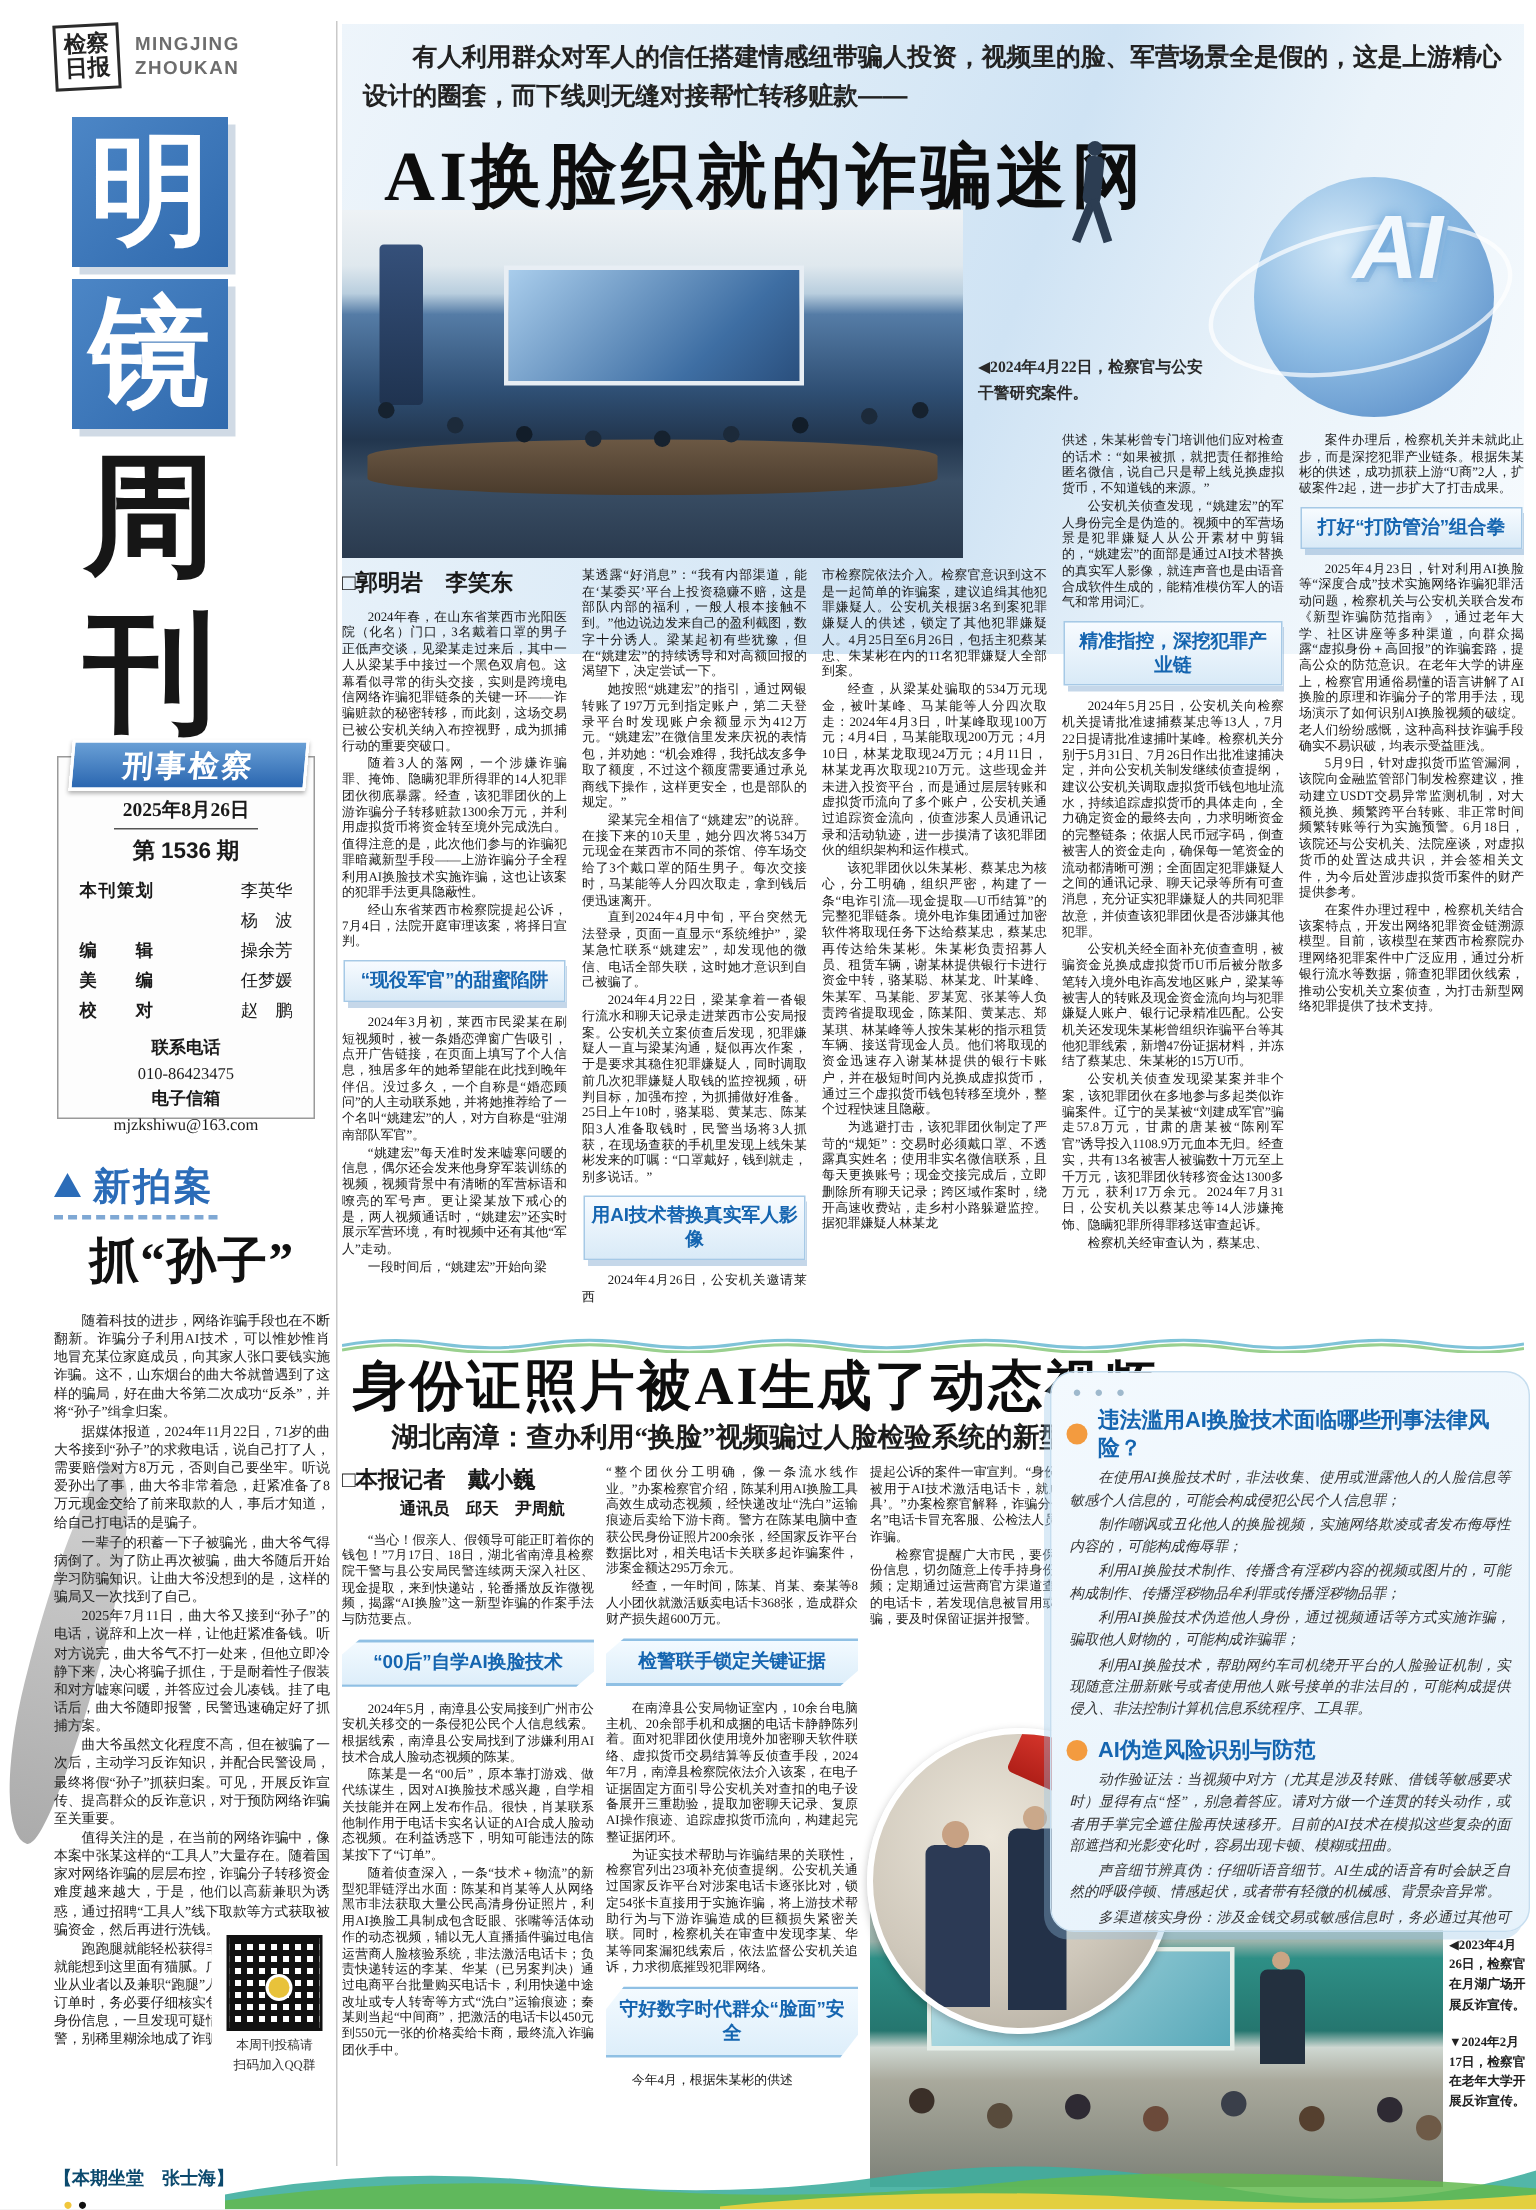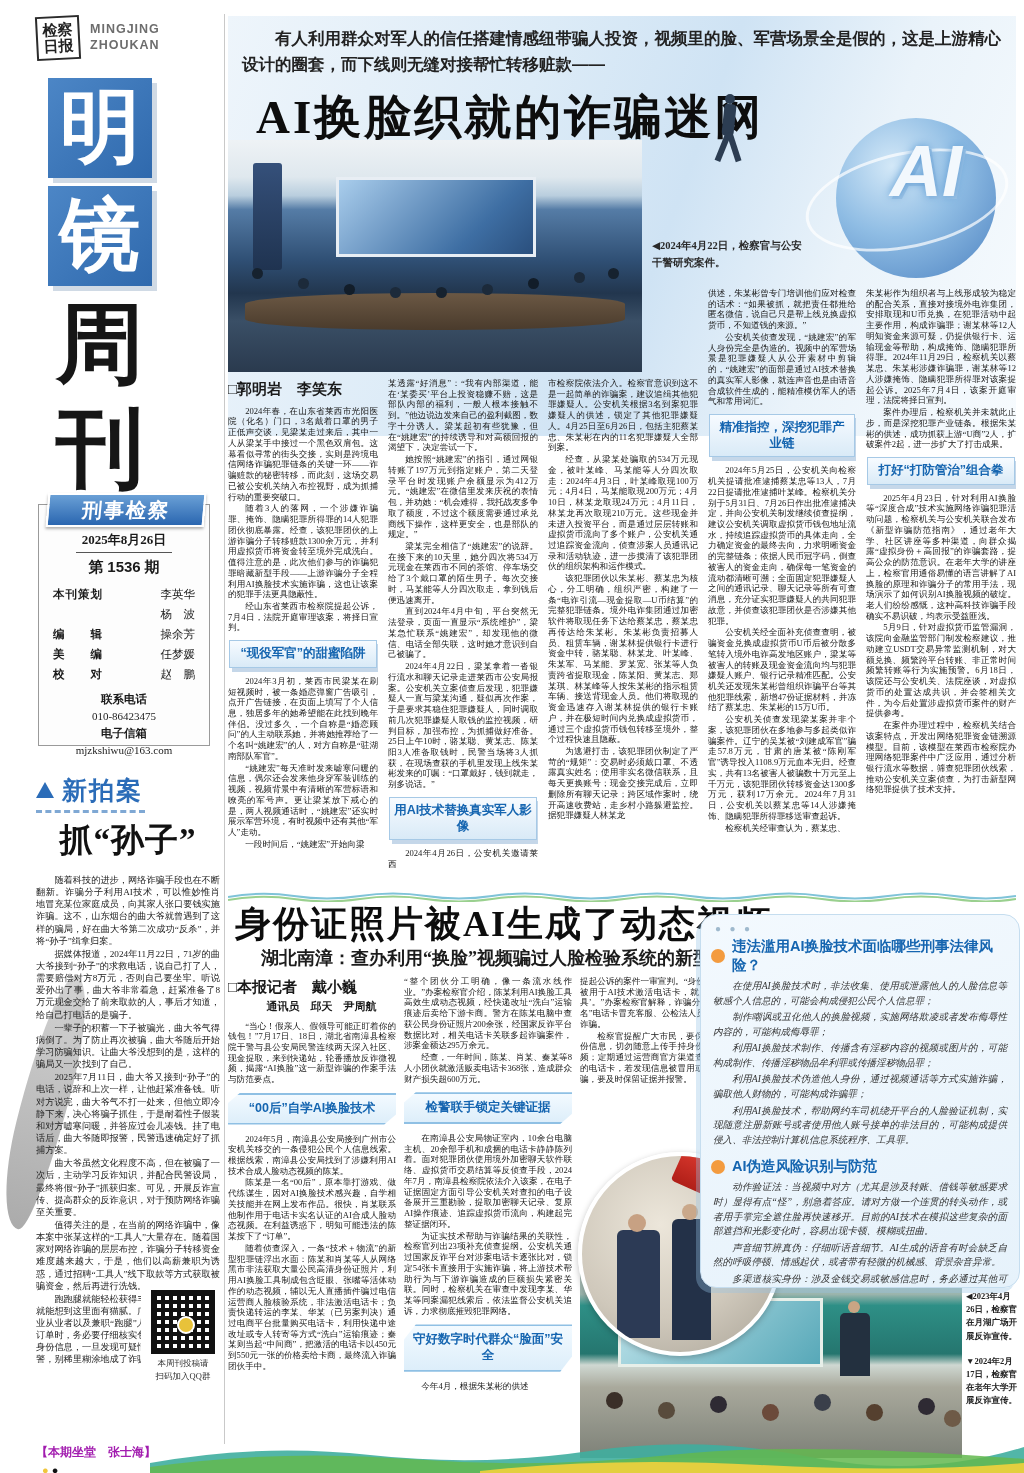--- a/index.html
+++ b/index.html
@@ -46,39 +46,39 @@
   .side-body{position:absolute;left:0;top:862px;width:184px;height:566px;overflow:hidden;
              font-size:9.2px;line-height:1.32;text-align:justify;color:#222;}
   .qr-wrap{position:absolute;right:0;top:1276px;width:74px;background:#fff;padding:2px 0 0 5px;text-align:center;}
   .qr{width:60px;height:60px;margin:0 auto;border:2px solid #111;position:relative;
       background:
         repeating-linear-gradient(0deg,#111 0 4px,transparent 4px 8px),
         repeating-linear-gradient(90deg,#111 0 4px,#fff 4px 8px);}
   .qr::after{content:"";position:absolute;left:24px;top:24px;width:14px;height:14px;border-radius:50%;
              background:#e8c23a;border:2px solid #fff;}
   .qr-cap{font-size:8.5px;line-height:1.5;color:#333;margin-top:3px;}
-  .signoff{position:absolute;left:0;top:1432px;font-weight:bold;font-size:12px;color:#a21caf;}
+  .signoff{position:absolute;left:0;top:1432px;font-weight:bold;font-size:12px;color:#0c4a6e;}
   .dots{position:absolute;left:6px;top:1452px;font-size:11px;letter-spacing:3px;}
   .dot-y{color:#f0c63c;} .dot-b{color:#111;}
 
   .v-divider{left:224px;top:14px;width:1px;height:1430px;background:#c9c9c9;}
 
   
   .m-header{left:228px;top:16px;width:788px;height:420px;
             background:linear-gradient(110deg,#eef5fb 0%,#dcebf7 35%,#cfe3f4 55%,#eaf3fa 75%,#f7fbfe 100%);}
   .kicker{position:absolute;left:14px;top:10px;width:760px;font-family:"Liberation Sans",sans-serif;
           font-weight:bold;font-size:16.5px;line-height:1.55;color:#222;text-indent:2em;}
   .m-headline{position:absolute;left:28px;top:70px;font-weight:bold;font-size:47px;letter-spacing:3px;color:#0d0d0d;}
   .ai-sphere{position:absolute;right:14px;top:96px;width:220px;height:170px;}
   .ai-circle{position:absolute;right:6px;top:6px;width:160px;height:160px;border-radius:50%;
              background:radial-gradient(circle at 35% 30%,#cfe6f7 0%,#7fb3e0 45%,#2f6db6 100%);opacity:.85;}
   .ai-ring{position:absolute;right:-8px;top:40px;width:200px;height:90px;border:3px solid rgba(255,255,255,.7);
            border-radius:50%;transform:rotate(-12deg);}
   .ai-text{position:absolute;right:40px;top:18px;font-family:"Liberation Sans",sans-serif;font-weight:bold;
-           font-style:italic;font-size:72px;color:#f2f8fd;text-shadow:0 0 10px #5d9bd3,3px 3px 0 #9cc2e4;}
+           font-style:italic;font-size:60px;color:#f2f8fd;text-shadow:0 0 10px #5d9bd3,3px 3px 0 #9cc2e4;}
   .walker{position:absolute;left:486px;top:78px;width:30px;height:70px;}
   .walker .head{position:absolute;left:11px;top:0;width:10px;height:10px;border-radius:50%;background:#2c3d52;}
   .walker .body{position:absolute;left:9px;top:10px;width:12px;height:32px;background:#2c3d52;border-radius:4px;transform:rotate(6deg);}
   .walker .leg1{position:absolute;left:6px;top:38px;width:6px;height:30px;background:#2c3d52;transform:rotate(22deg);}
   .walker .leg2{position:absolute;left:17px;top:38px;width:6px;height:30px;background:#2c3d52;transform:rotate(-18deg);}
   .photo-meeting{position:absolute;left:0;top:124px;width:414px;height:232px;overflow:hidden;
       background:linear-gradient(180deg,#eef2f5 0%,#dfe8ee 16%,#b9cede 24%,#557ca6 30%,#2f4f74 52%,#22364e 66%,#3a4f66 78%,#2a3a4e 100%);}
   .pm-screen{position:absolute;left:26%;top:16%;width:47%;height:32%;
              background:linear-gradient(135deg,#a9cdec,#3e6ea3 70%,#2a4f7d);border:3px solid #e8eef4;}
   .pm-flag{position:absolute;left:6%;top:10%;width:7%;height:46%;background:linear-gradient(#35507a,#1f3350);border-radius:3px;}
@@ -289,21 +289,20 @@
     <div class="col" style="left:708px;top:288px;width:148px;height:600px;">
         <div class="blk blk-pc">供述，朱某彬曾专门培训他们应对检查的话术：“如果被抓，就把责任都推给匿名微信，说自己只是帮上线兑换虚拟货币，不知道钱的来源。”</div>
         <div class="blk blk-p">公安机关侦查发现，“姚建宏”的军人身份完全是伪造的。视频中的军营场景是犯罪嫌疑人从公开素材中剪辑的，“姚建宏”的面部是通过AI技术替换的真实军人影像，就连声音也是由语音合成软件生成的，能精准模仿军人的语气和常用词汇。</div>
         <div class="blk blk-h">精准指控，深挖犯罪产业链</div>
         <div class="blk blk-p">2024年5月25日，公安机关向检察机关提请批准逮捕蔡某忠等13人，7月22日提请批准逮捕叶某峰。检察机关分别于5月31日、7月26日作出批准逮捕决定，并向公安机关制发继续侦查提纲，建议公安机关调取虚拟货币钱包地址流水，持续追踪虚拟货币的具体走向，全力确定资金的最终去向，力求明晰资金的完整链条；依据人民币冠字码，倒查被害人的资金走向，确保每一笔资金的流动都清晰可溯；全面固定犯罪嫌疑人之间的通讯记录、聊天记录等所有可查消息，充分证实犯罪嫌疑人的共同犯罪故意，并侦查该犯罪团伙是否涉嫌其他犯罪。</div>
         <div class="blk blk-p">公安机关经全面补充侦查查明，被骗资金兑换成虚拟货币U币后被分散多笔转入境外电诈高发地区账户，梁某等被害人的转账及现金资金流向均与犯罪嫌疑人账户、银行记录精准匹配。公安机关还发现朱某彬曾组织诈骗平台等其他犯罪线索，新增47份证据材料，并冻结了蔡某忠、朱某彬的15万U币。</div>
         <div class="blk blk-p">公安机关侦查发现梁某案并非个案，该犯罪团伙在多地参与多起类似诈骗案件。辽宁的吴某被“刘建成军官”骗走57.8万元，甘肃的唐某被“陈刚军官”诱导投入1108.9万元血本无归。经查实，共有13名被害人被骗数十万元至上千万元，该犯罪团伙转移资金达1300多万元，获利17万余元。2024年7月31日，公安机关以蔡某忠等14人涉嫌掩饰、隐瞒犯罪所得罪移送审查起诉。</div>
         <div class="blk blk-p">检察机关经审查认为，蔡某忠、</div>
       </div>
     <div class="col" style="left:866px;top:288px;width:150px;height:600px;">
-        <div class="blk blk-pc">朱某彬作为组织者与上线形成较为稳定的配合关系，直接对接境外电诈集团，安排取现和U币兑换，在犯罪活动中起主要作用，构成诈骗罪；谢某林等12人明知资金来源可疑，仍提供银行卡、运输现金等帮助，构成掩饰、隐瞒犯罪所得罪。2024年11月29日，检察机关以蔡某忠、朱某彬涉嫌诈骗罪，谢某林等12人涉嫌掩饰、隐瞒犯罪所得罪对该案提起公诉。2025年7月4日，该案开庭审理，法院将择日宣判。</div>
         <div class="blk blk-p">案件办理后，检察机关并未就此止步，而是深挖犯罪产业链条。根据朱某彬的供述，成功抓获上游“U商”2人，扩破案件2起，进一步扩大了打击成果。</div>
         <div class="blk blk-h">打好“打防管治”组合拳</div>
         <div class="blk blk-p">2025年4月23日，针对利用AI换脸等“深度合成”技术实施网络诈骗犯罪活动问题，检察机关与公安机关联合发布《新型诈骗防范指南》，通过老年大学、社区讲座等多种渠道，向群众揭露“虚拟身份＋高回报”的诈骗套路，提高公众的防范意识。在老年大学的讲座上，检察官用通俗易懂的语言讲解了AI换脸的原理和诈骗分子的常用手法，现场演示了如何识别AI换脸视频的破绽。老人们纷纷感慨，这种高科技诈骗手段确实不易识破，均表示受益匪浅。</div>
         <div class="blk blk-p">5月9日，针对虚拟货币监管漏洞，该院向金融监管部门制发检察建议，推动建立USDT交易异常监测机制，对大额兑换、频繁跨平台转账、非正常时间频繁转账等行为实施预警。6月18日，该院还与公安机关、法院座谈，对虚拟货币的处置达成共识，并会签相关文件，为今后处置涉虚拟货币案件的财产提供参考。</div>
         <div class="blk blk-p">在案件办理过程中，检察机关结合该案特点，开发出网络犯罪资金链溯源模型。目前，该模型在莱西市检察院办理网络犯罪案件中广泛应用，通过分析银行流水等数据，筛查犯罪团伙线索，推动公安机关立案侦查，为打击新型网络犯罪提供了技术支持。</div>
       </div>
   </div>
 
   <svg class="abs sep-wave" viewBox="0 0 788 12">
     <path d="M0,7 Q33,1 66,6 T132,6 T198,6 T264,6 T330,6 T396,6 T462,6 T528,6 T594,6 T660,6 T726,6 T788,6" stroke="#7fc3d8" stroke-width="2" fill="none"></path>

